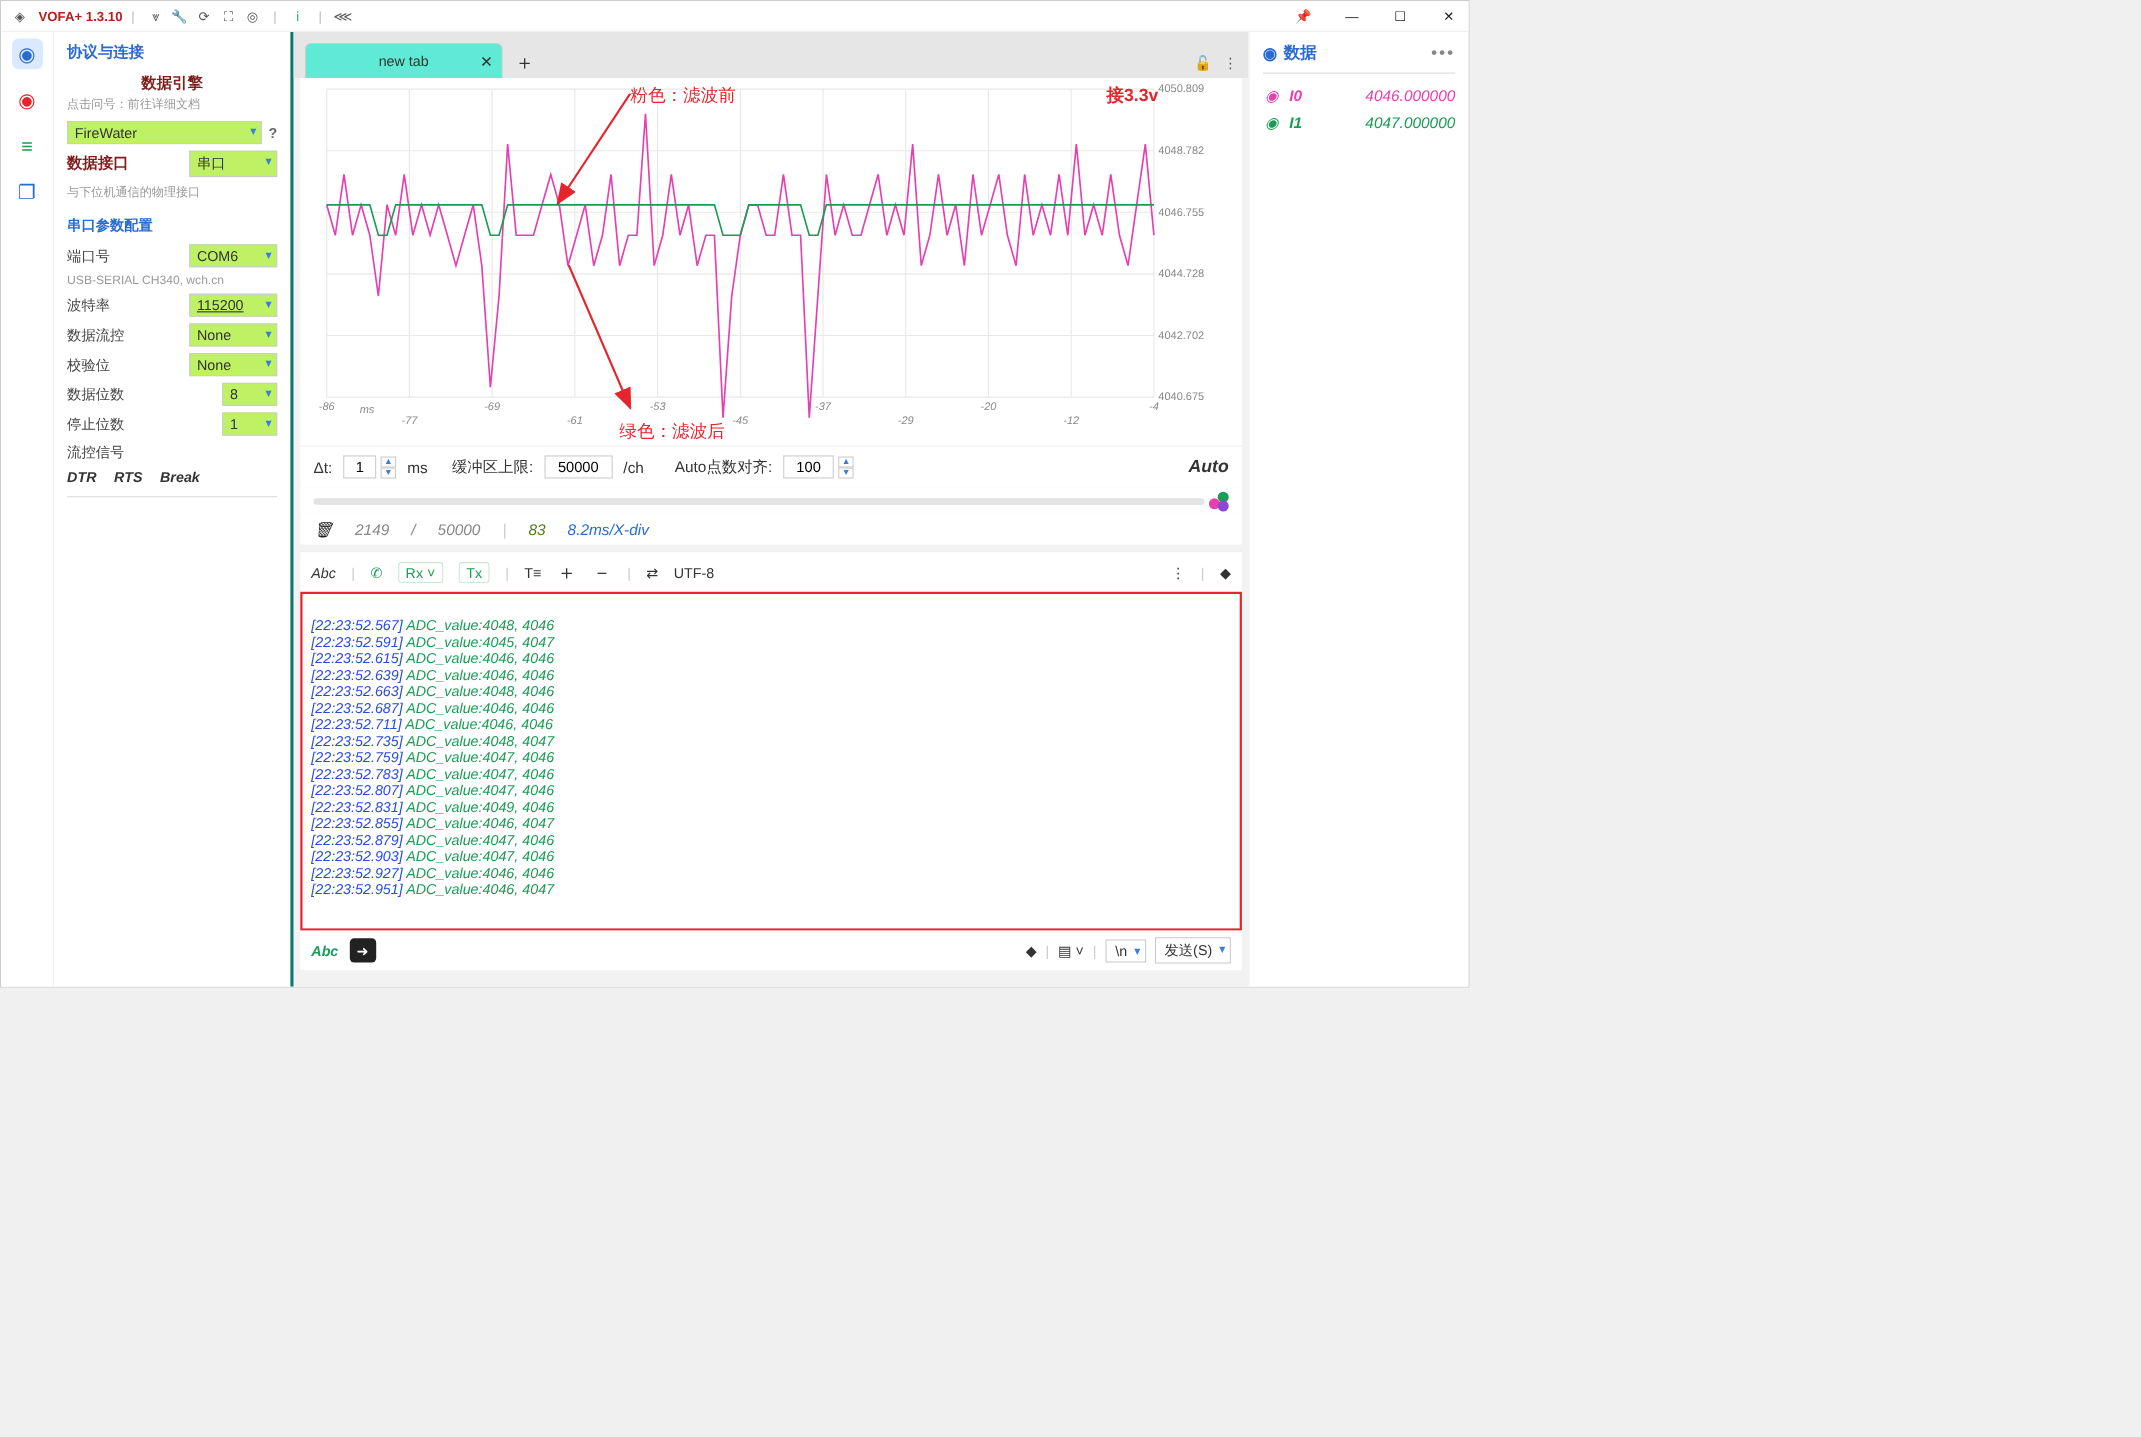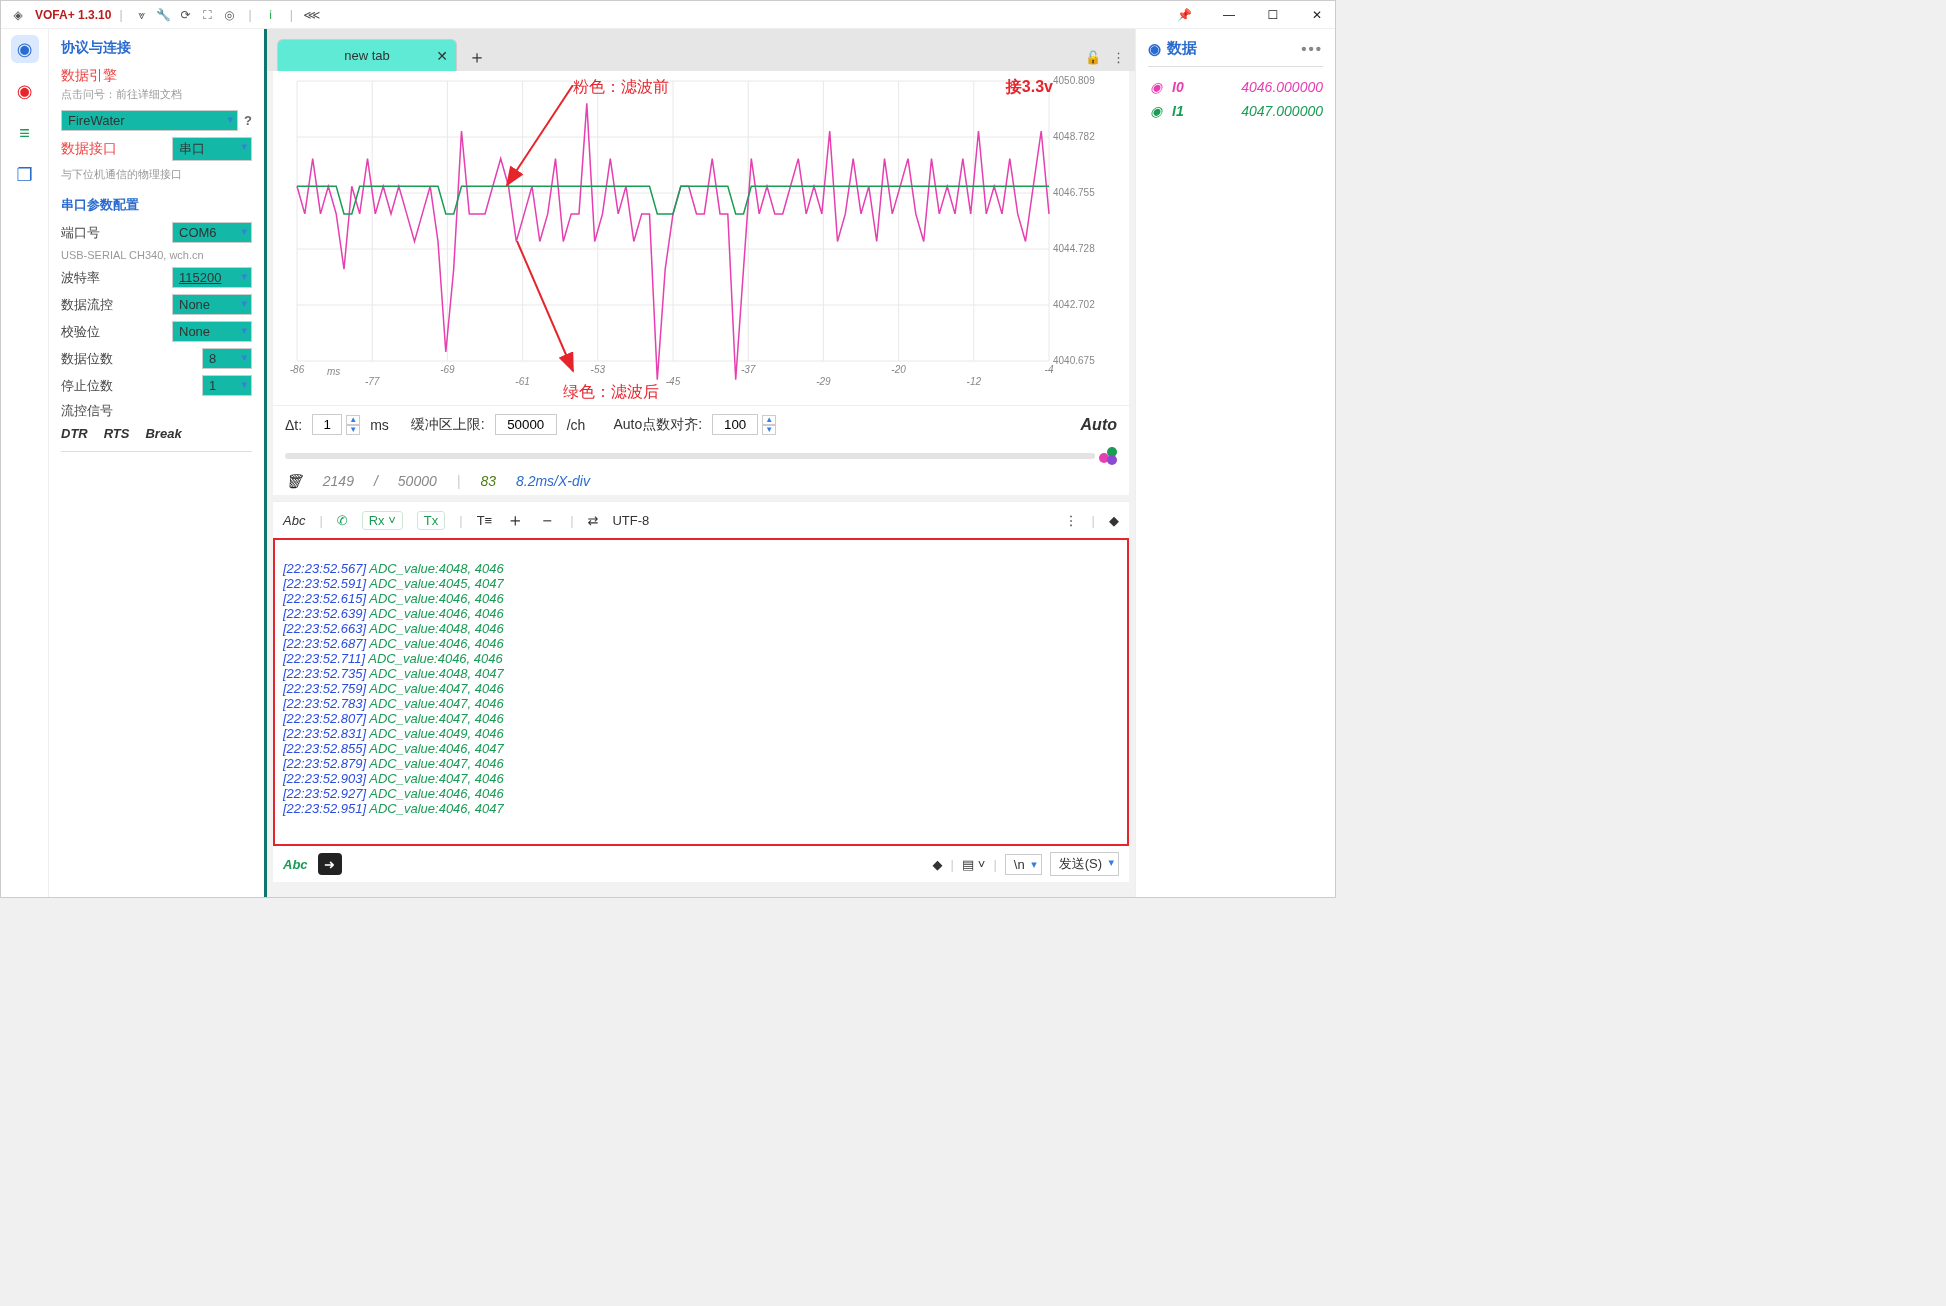--- a/index.html
+++ b/index.html
@@ -10,24 +10,24 @@
 .titlebar .sep { color: #bbb; margin: 0 8px; }
 .titlebar .tb-icon { width: 18px; height: 18px; display: inline-flex; align-items: center; justify-content: center; margin: 0 2px; color: #555; }
 .titlebar .right { margin-left: auto; display: flex; gap: 20px; align-items: center; }
 .titlebar .win-btn { width: 24px; height: 20px; display: flex; align-items: center; justify-content: center; color: #222; }
 .content { flex: 1; display: flex; overflow: hidden; }
 .icon-rail { width: 48px; background: #fff; border-right: 1px solid #eee; display: flex; flex-direction: column; align-items: center; padding-top: 6px; gap: 14px; }
 .rail-icon { width: 28px; height: 28px; border-radius: 6px; display: flex; align-items: center; justify-content: center; font-size: 18px; }
 .rail-active { background: #dbe9ff; }
 .sidebar { width: 218px; background: #fff; border-right: 3px solid #0f766e; padding: 10px 12px; font-size: 13px; overflow: hidden; }
 .sb-sec-title { color: #2a6bd0; font-weight: bold; font-size: 14px; margin-bottom: 10px; }
-.sb-h { font-weight: normal; color: #ef4444; font-size: 14px; }
+.sb-h { font-weight: bold; color: #7f1d1d; font-size: 14px; text-align: center; }
 .sb-sub { font-size: 11px; color: #999; margin-top: 2px; margin-bottom: 8px; }
 .sb-row { display: flex; align-items: center; justify-content: space-between; margin: 6px 0; }
-.sb-select { border: 1px solid #ccc; background: #14b8a6; padding: 2px 18px 2px 6px; font-size: 13px; position: relative; min-width: 80px; text-align: left; }
+.sb-select { border: 1px solid #ccc; background: #bef264; padding: 2px 18px 2px 6px; font-size: 13px; position: relative; min-width: 80px; text-align: left; }
 .sb-select::after { content: "▾"; color: #3a7edc; position: absolute; right: 4px; top: 2px; font-size: 11px; }
 .question { color: #666; font-weight: bold; margin-left: 6px; }
 .sb-sec-conn { color: #2a6bd0; font-weight: bold; margin: 14px 0 8px; }
 .sb-label { color: #444; }
 .sb-small { font-size: 11px; color: #999; }
 .underline { text-decoration: underline; }
 .main { flex: 1; display: flex; flex-direction: column; background: #f2f2f2; }
 .tabbar { height: 42px; display: flex; align-items: flex-end; padding-left: 10px; background: #e6e6e6; }
 .visible-tab { height: 32px; background: #5eead4; border: 1px solid #ccc; border-bottom: none; border-radius: 6px 6px 0 0; min-width: 180px; display: flex; align-items: center; justify-content: center; position: relative; font-size: 13px; }
 .close-x { position: absolute; right: 8px; font-size: 14px; }

